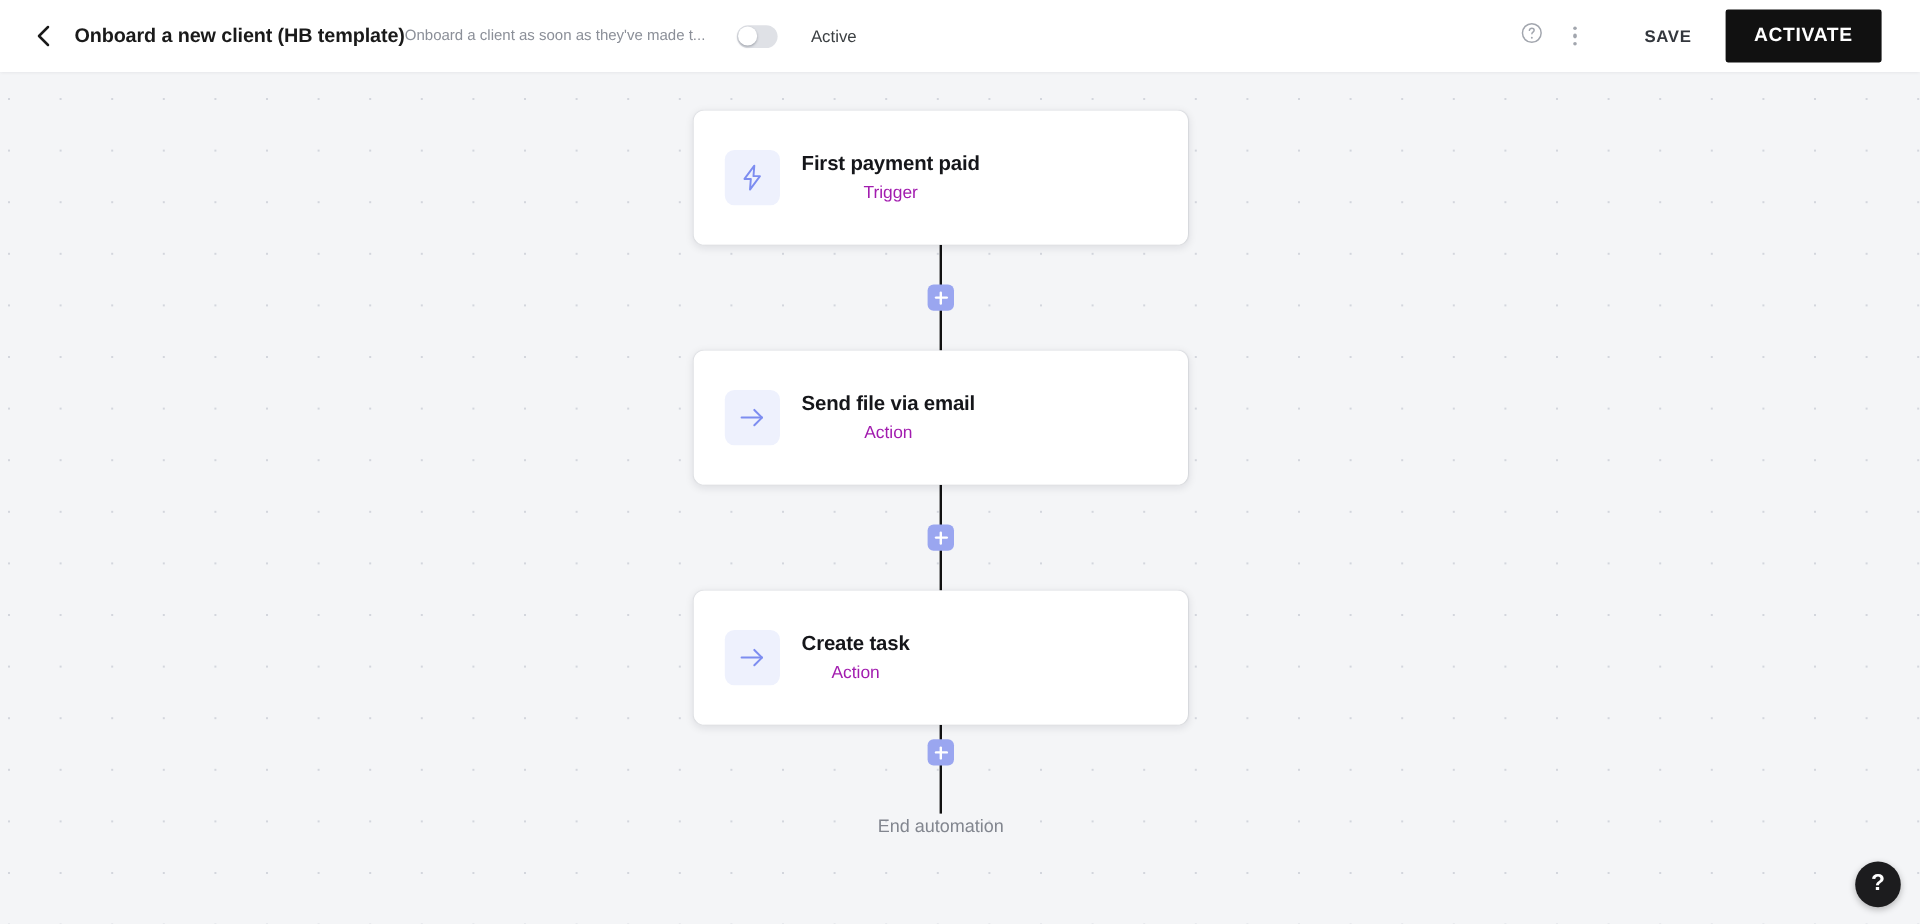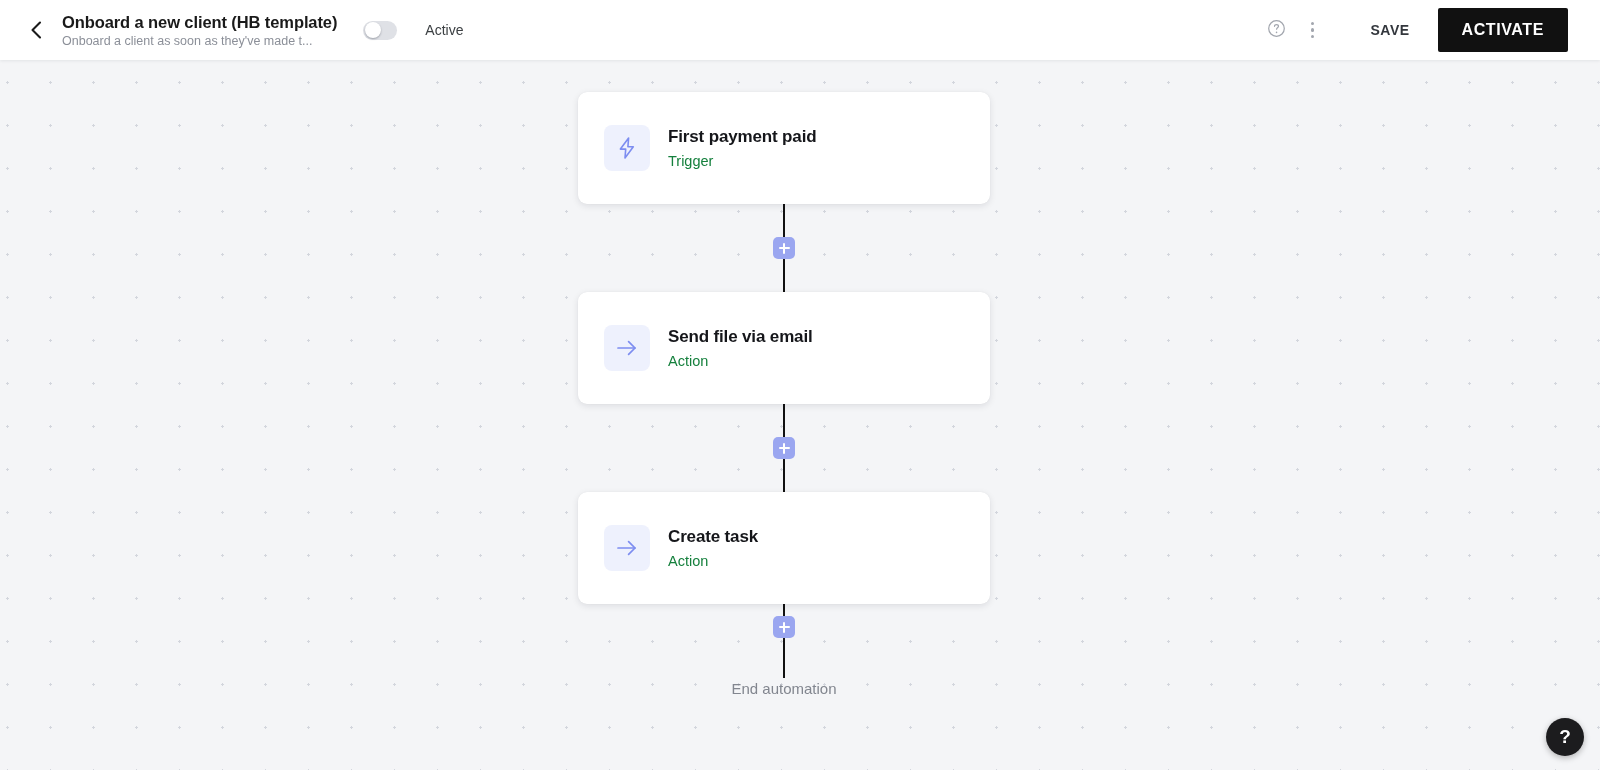--- a/index.html
+++ b/index.html
@@ -44,21 +44,20 @@
     align-items: center;
     justify-content: center;
     cursor: pointer;
     flex: 0 0 auto;
     margin-left: 14px;
   }
   .back-btn svg { display: block; }
 
   .title-block {
     display: flex;
-    flex-direction: column;
     justify-content: center;
     margin-left: 4px;
     flex: 0 0 auto;
   }
   .title-main {
     font-size: 16.5px;
     font-weight: 700;
     color: #1a1a1a;
     letter-spacing: -0.1px;
     line-height: 20px;
@@ -210,31 +209,32 @@
     justify-content: center;
     flex: 0 0 auto;
   }
   .node-icon svg { display: block; }
 
   .node-text {
     margin-left: 18px;
     display: flex;
     flex-direction: column;
     gap: 4px;
+    align-items: center;
   }
   .node-title {
     font-size: 17px;
     font-weight: 700;
     color: #15161a;
     letter-spacing: -0.15px;
     line-height: 22px;
   }
   .node-sub {
     font-size: 14.5px;
-    color: #15803d;
+    color: #a21caf;
     line-height: 19px;
   }
 
   
   .connector {
     position: relative;
     width: 412px;
     height: 88px;
     display: flex;
     align-items: center;

